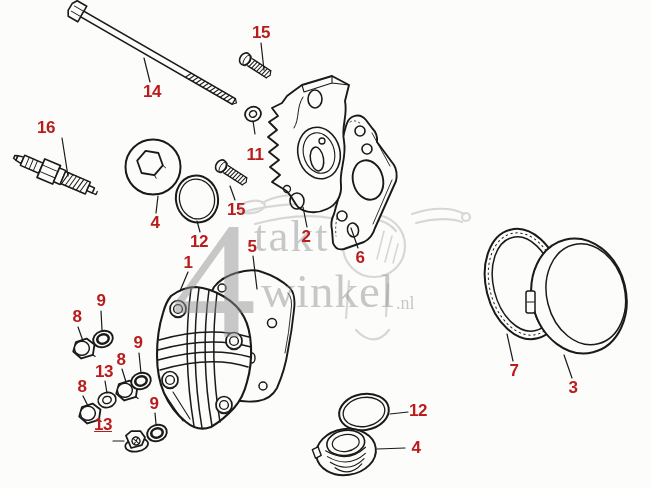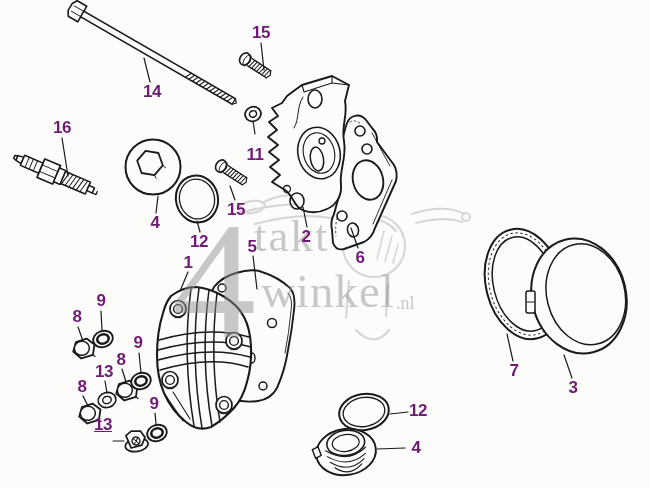--- a/index.html
+++ b/index.html
@@ -16,21 +16,21 @@
     font-family:"Liberation Serif",serif;line-height:1;white-space:nowrap;
   }
   .wm-big4{left:172px;top:196px;font-size:168px;}
   .wm-takt{left:254px;top:214px;font-size:45px;letter-spacing:2px;}
   .wm-winkel{left:261px;top:268px;font-size:47px;letter-spacing:1px;}
   .wm-nl{left:396px;top:294px;font-size:18px;}
   
   .labels-layer{position:absolute;left:0;top:0;width:100%;height:100%;z-index:3;pointer-events:none;}
   .part-label{
     position:absolute;transform:translate(-50%,-50%);
-    font:700 17px "Liberation Sans",sans-serif;color:#701a75;
+    font:700 17px "Liberation Sans",sans-serif;color:#b91c1c;
     letter-spacing:-0.5px;
   }
 </style>
 </head>
 <body>
 
 <div class="stage">
 
   <svg width="650" height="488" viewBox="0 0 650 488" fill="none" stroke="#1a1a1a" stroke-width="1.5" stroke-linecap="round" stroke-linejoin="round">
 
@@ -261,21 +261,21 @@
   </svg>
 
   <div class="wm-layer">
     <span class="wm wm-big4">4</span>
     <span class="wm wm-takt">takt</span>
     <span class="wm wm-winkel">winkel</span>
     <span class="wm wm-nl">.nl</span>
   </div>
 
   <div class="labels-layer" id="labels-layer">
-      <span class="part-label" style="left: 62px; top: 128px;">16</span>
+      <span class="part-label" style="left: 46px; top: 128px;">16</span>
       <span class="part-label" style="left: 152px; top: 92px;">14</span>
       <span class="part-label" style="left: 261px; top: 33px;">15</span>
       <span class="part-label" style="left: 255px; top: 143px; margin-top: 12px;">11</span>
       <span class="part-label" style="left: 155px; top: 223px;">4</span>
       <span class="part-label" style="left: 199px; top: 242px;">12</span>
       <span class="part-label" style="left: 236px; top: 210px;">15</span>
       <span class="part-label" style="left: 306px; top: 237px;">2</span>
       <span class="part-label" style="left: 360px; top: 258px;">6</span>
       <span class="part-label" style="left: 188px; top: 263px;">1</span>
       <span class="part-label" style="left: 252px; top: 247px;">5</span>

